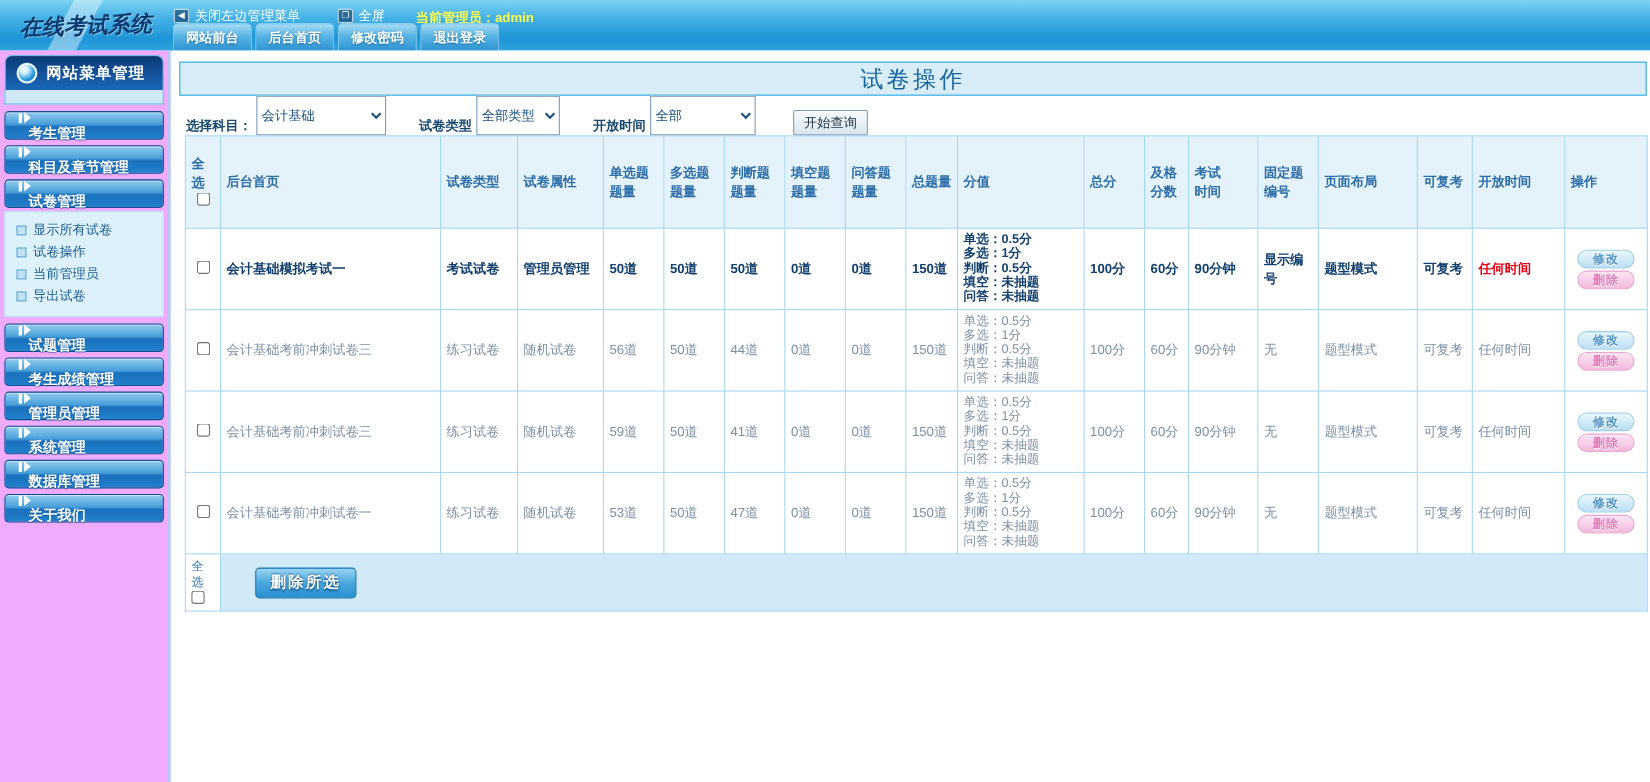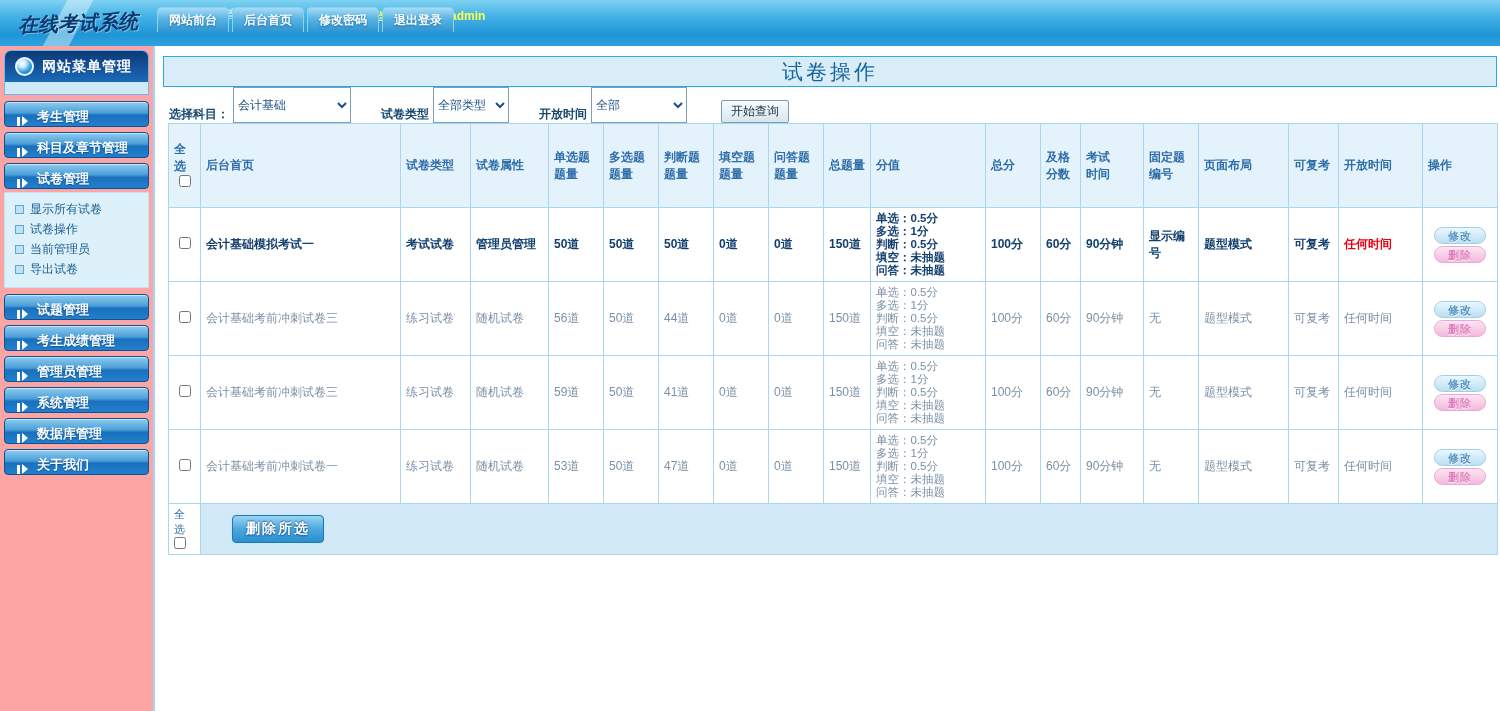--- a/index.html
+++ b/index.html
@@ -19,41 +19,41 @@
     background:rgba(255,255,255,.4); transform:skewX(-28deg); }
   .top-tools { position:absolute; left:158px; top:6px; height:16px; display:flex;
     align-items:center; font-size:12px; color:#fff; }
   .tool-item { display:flex; align-items:center; margin-right:34px; cursor:pointer; }
   .tool-icon { display:inline-flex; align-items:center; justify-content:center;
     width:14px; height:13px; margin-right:5px; background:rgba(10,50,90,.55);
     border:1px solid rgba(255,255,255,.7); border-radius:2px; color:#fff;
     font-size:8px; line-height:1; }
   .admin-info { position:absolute; left:378px; top:8px; font-size:12px; font-weight:bold;
     color:#ffff4d; }
-  .top-tabs { position:absolute; left:157px; bottom:14px; display:flex; }
+  .top-tabs { position:absolute; left:157px; bottom:0; display:flex; }
   .top-tab { margin-right:3px; padding:4px 11px 3px; font-size:12px; font-weight:bold;
     color:#fff; text-shadow:0 1px 2px rgba(0,60,110,.55); cursor:pointer;
     background:linear-gradient(180deg,#a6dcf5 0%,#58b4e4 45%,#2e94d2 100%);
     border:1px solid #8fd0ef; border-bottom:none; border-radius:5px 5px 0 0; }
 
   
   .sidebar { position:absolute; left:0; top:46px; width:155px; height:665px;
-    background:#fca5a5; border-right:2px solid #9fd6f4; padding:4px 4px 0 4px; }
+    background:#f0abfc; border-right:2px solid #9fd6f4; padding:4px 4px 0 4px; }
   .side-head { border:1px solid #6cb9ec; border-bottom:none; border-radius:7px 7px 0 0;
     background:linear-gradient(180deg,#0c3a75 0%,#14539c 55%,#1b6ab8 100%);
     height:32px; display:flex; align-items:center; padding-left:10px; }
   .side-head-title { color:#fff; font-weight:bold; font-size:14px; letter-spacing:1px; margin-left:8px; }
   .orb-icon { width:19px; height:19px; border-radius:50%;
     background:radial-gradient(circle at 35% 30%, #ffffff 0%, #cdeeff 25%, #2e9fe0 60%, #0c5fa8 100%);
     border:2px solid #eaf7ff; }
   .side-strip { height:13px; background:#cfe9f8; border:1px solid #6cb9ec; border-top:none; margin-bottom:6px; }
-  .side-btn { height:26px; margin:0 0 5px 0; display:flex; align-items:flex-end;
+  .side-btn { height:26px; margin:0 0 5px 0; display:flex; align-items:flex-start;
     padding-left:12px; cursor:pointer; border:1px solid #0d4f92; border-radius:4px;
     background:linear-gradient(180deg,#8fccee 0%,#4a9fd9 45%,#1a70bd 55%,#2280cc 100%);
-    box-shadow:inset 0 1px 0 rgba(255,255,255,.55); }
+    box-shadow:inset 0 1px 0 rgba(255,255,255,.55);flex-direction:column; }
   .side-btn-label { color:#fff; font-weight:bold; font-size:13px; margin-left:9px;
     text-shadow:0 1px 1px rgba(0,50,100,.5); }
   .play-icon { display:inline-flex; align-items:center; }
   .play-icon .bar { width:3px; height:9px; background:#fff; margin-right:2px; }
   .play-icon .tri { width:0; height:0; border-left:6px solid #fff;
     border-top:5px solid transparent; border-bottom:5px solid transparent; }
   .submenu { background:#ddf1fb; border:1px solid #bfe2f4; margin:-2px 0 6px 0;
     padding:6px 0 8px 10px;font-family:Liberation Mono, monospace; }
   .sub-item { display:flex; align-items:center; height:20px; cursor:pointer; }
   .sq-icon { width:9px; height:9px; background:#bfe3f5; border:1px solid #5fa8d4; margin-right:6px; }

